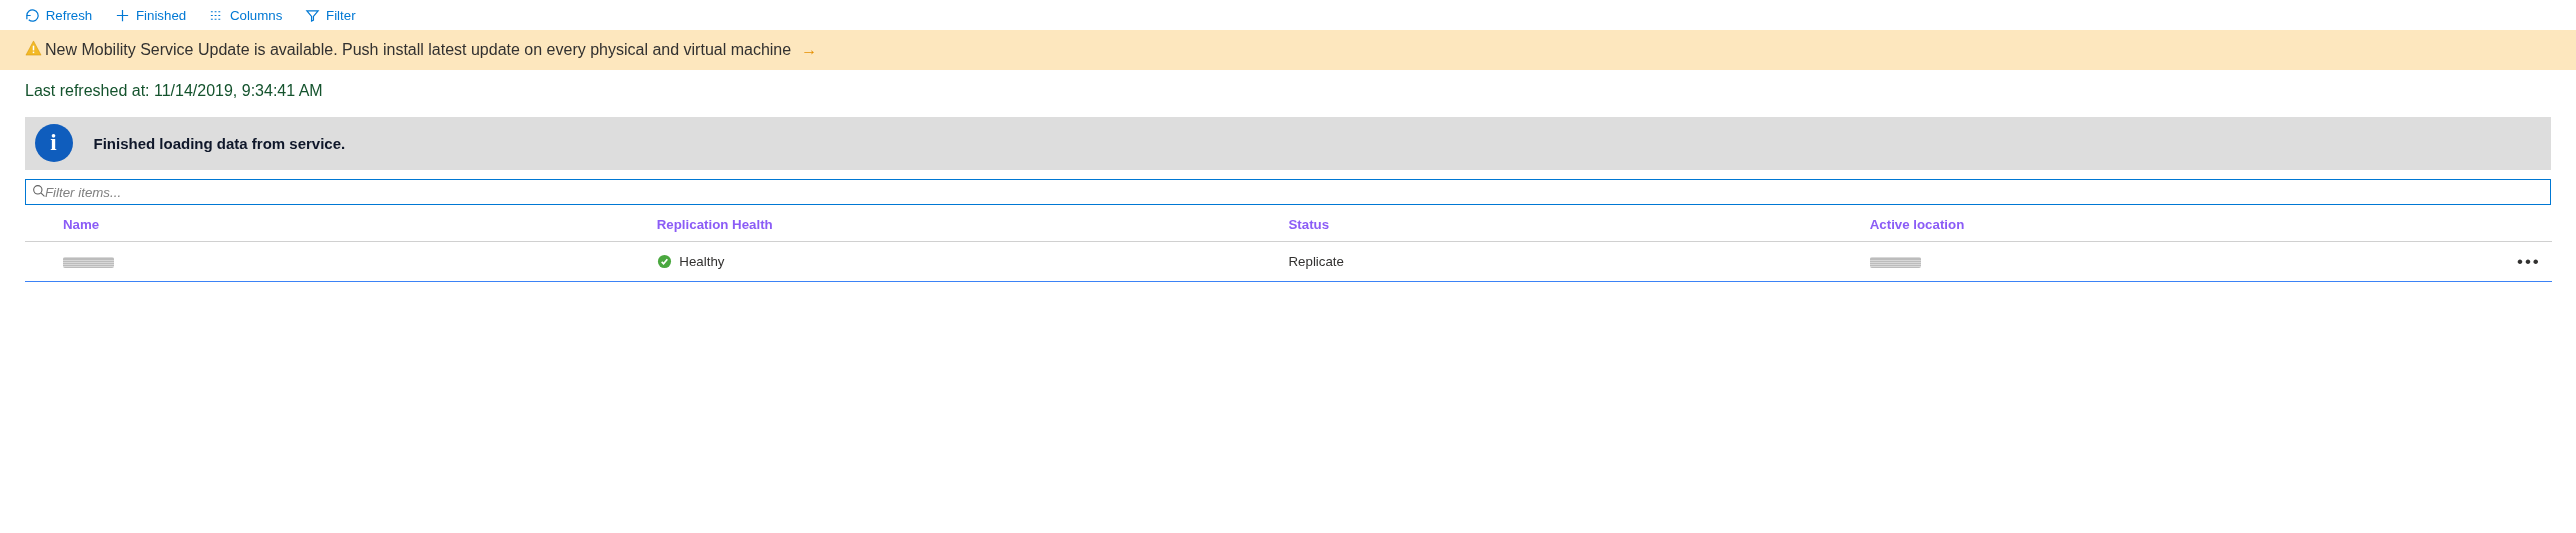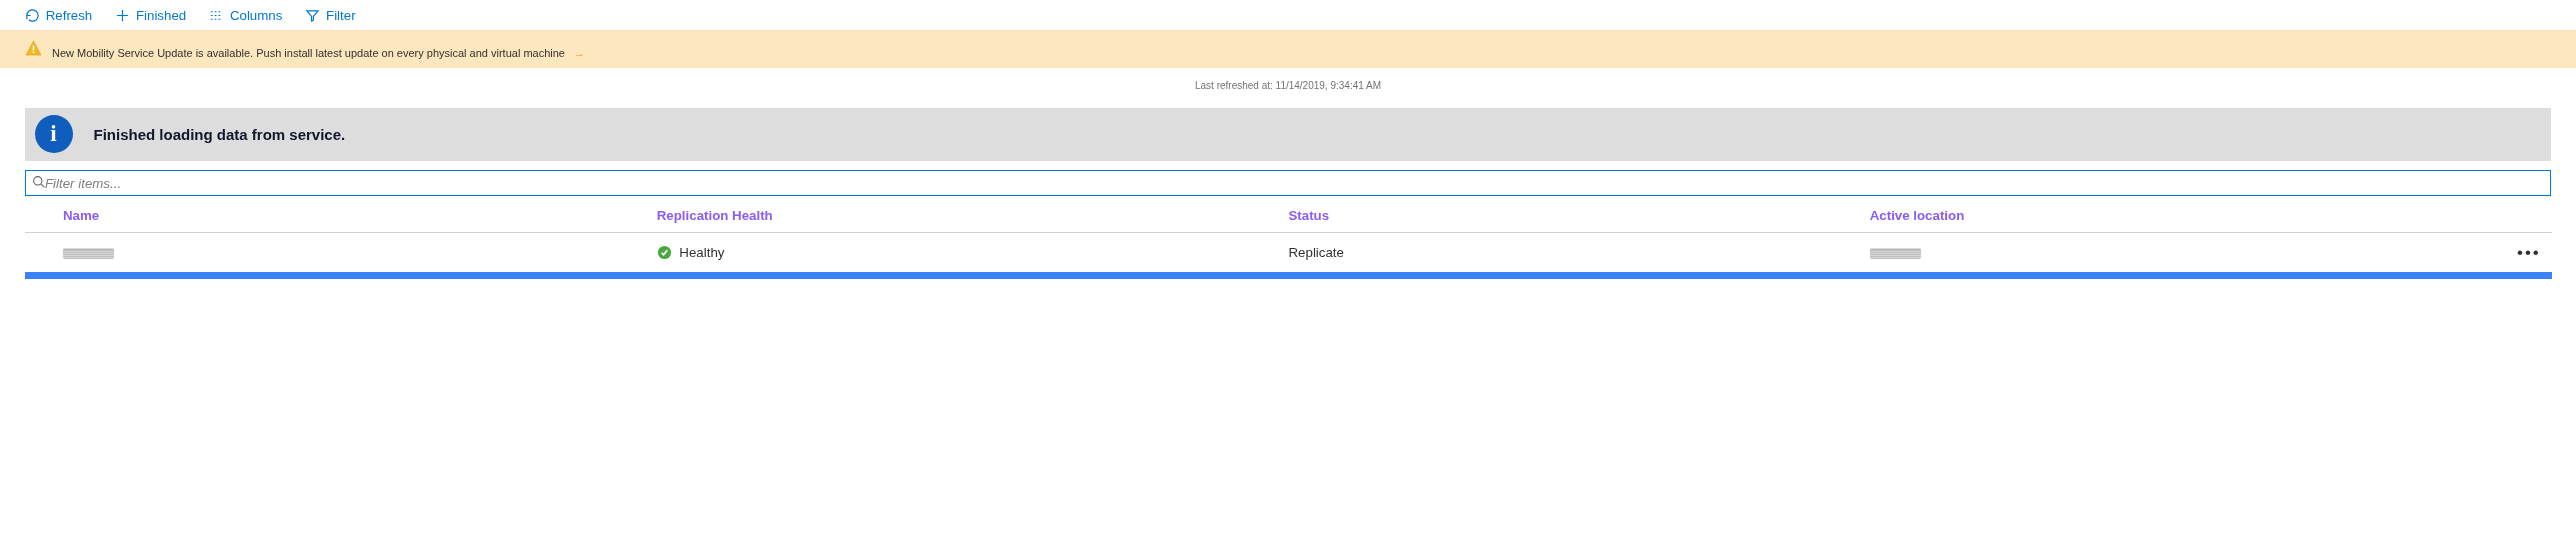--- a/index.html
+++ b/index.html
@@ -29,37 +29,36 @@
     }
     .toolbar-btn .icon {
       display: inline-flex;
       width: 15px;
       height: 15px;
     }
     .notification-bar {
       background: #fde7be;
       padding: 9.5px 25px;
       display: flex;
-      align-items: flex-end;
-      gap: 10px;
-      font-size: 11px;
+      align-items: center;
+      gap: 3px;
+      font-size: 16px;
       color: #323130;
     }
     .notification-text {
       display: inline;
     }
     .notification-arrow {
       color: #e58f00;
       margin-left: 5.7px;
     }
     .last-refreshed {
       padding: 11.4px 25px 7.6px 25px;
-      font-size: 10px;
-      color: #737373;
-      text-align: center;
+      font-size: 16px;
+      color: #14532d;
     }
     .info-banner {
       margin: 9.5px 25px;
       background: #dddddd;
       display: flex;
       align-items: center;
       gap: 21px;
       padding: 7.6px 9.5px;
     }
     .info-icon-box {
@@ -109,21 +108,21 @@
       display: flex;
       padding: 11.4px 0 9.5px 0;
       border-bottom: 1px solid #d0d0d0;
       font-weight: 600;
       font-size: 13.3px;
       color: #8b5cf6;
     }
     .table-row {
       display: flex;
       padding: 9.5px 0;
-      border-bottom: 7px solid #3b82f6;
+      border-bottom: 1px solid #3b82f6;
       align-items: center;
       font-size: 13.3px;
     }
     .col-name { flex: 0 0 25%; padding-left: 38px; }
     .col-health { flex: 0 0 25%; display: flex; align-items: center; gap: 7.6px; }
     .col-status { flex: 0 0 23%; }
     .col-location { flex: 0 0 22%; }
     .col-actions { flex: 1; text-align: right; padding-right: 11.4px; }
     .health-icon {
       display: inline-flex;

